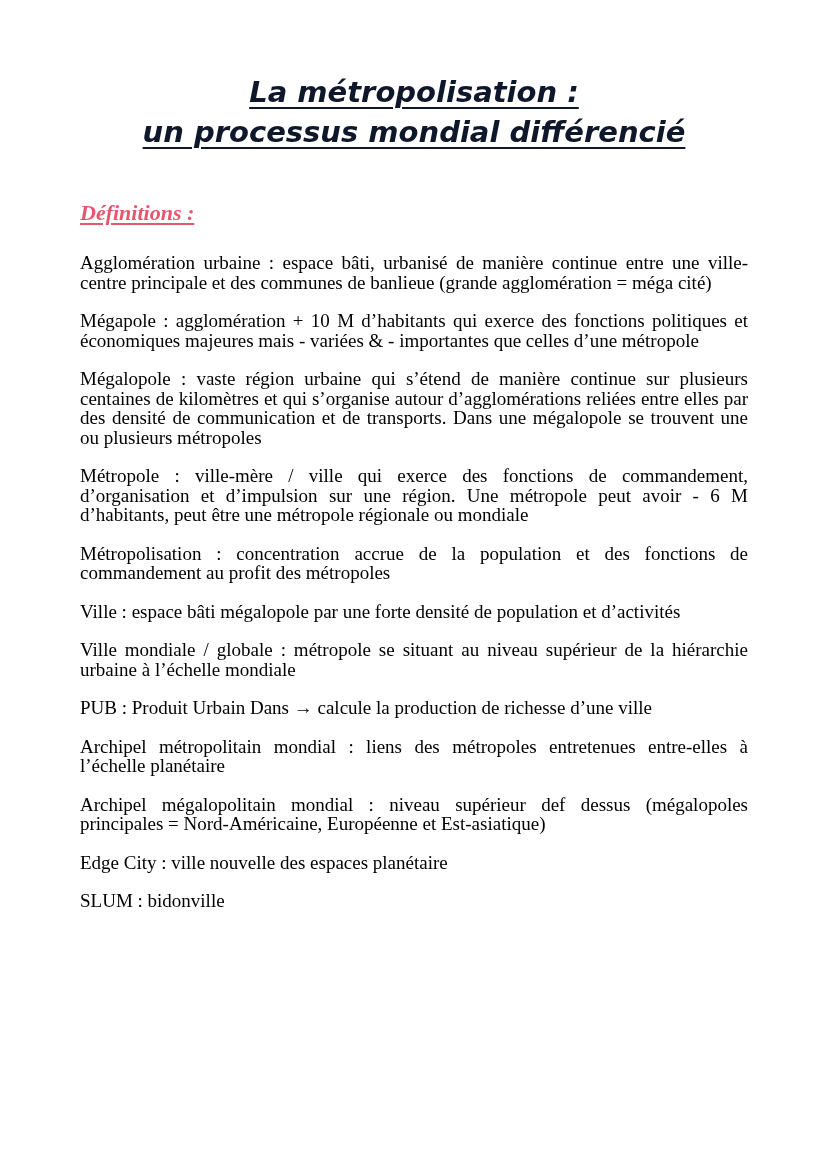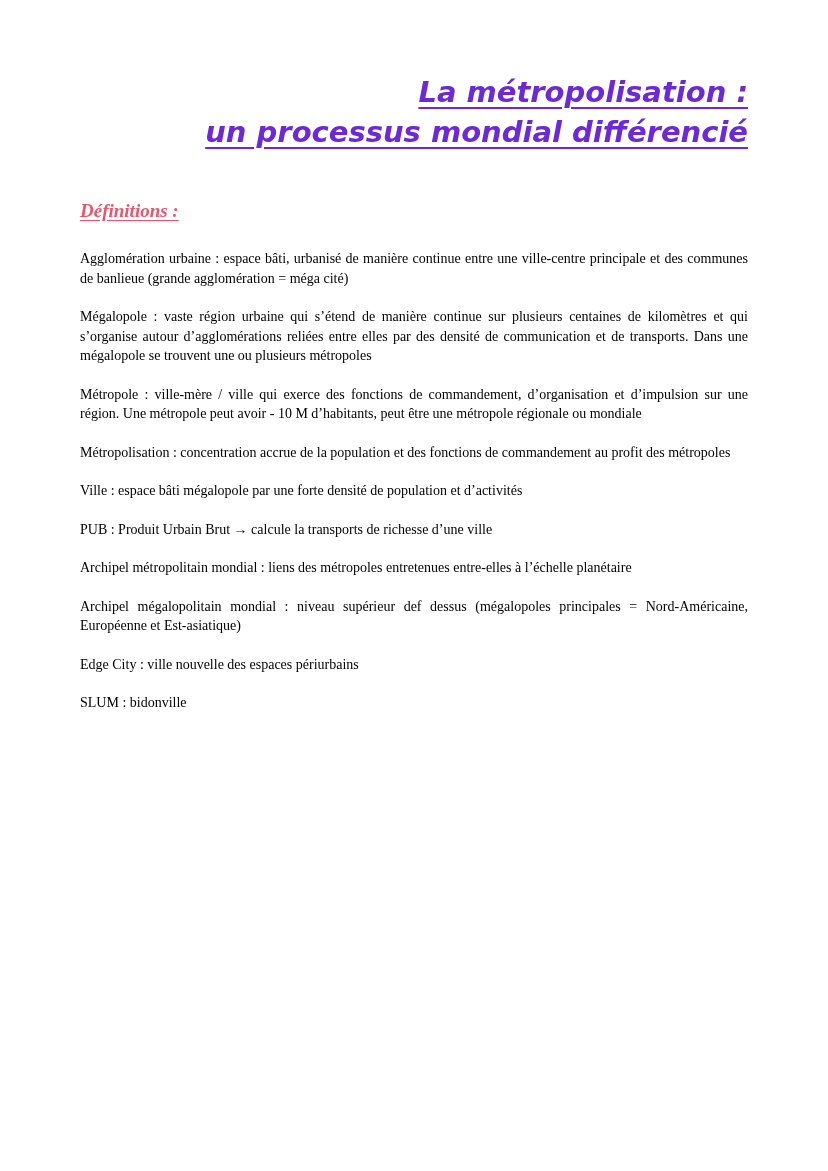--- a/index.html
+++ b/index.html
@@ -14,72 +14,74 @@
     color: #000000;
     overflow: hidden;
   }
   .page {
     box-sizing: border-box;
     width: 828px;
     height: 1171px;
     padding: 72px 80px 40px 80px;
   }
   .doc-title {
-    text-align: right;
+    text-align: center;
     font-family: "DejaVu Sans", sans-serif;
     font-style: italic;
     font-weight: bold;
     font-size: 29px;
     line-height: 1.38;
-    color: #6d28d9;
+    color: #0f172a;
     margin: 0 0 0 0;
   }
   .doc-title .title-line {
     text-decoration: underline;
     text-underline-offset: 5px;
     text-decoration-thickness: 2px;
   }
   .section-heading {
     margin: 48px 0 0 0;
     font-family: "Liberation Serif", serif;
     font-style: italic;
     font-weight: bold;
-    font-size: 19px;
+    font-size: 22px;
     color: #e8566e;
     text-decoration: underline;
     text-underline-offset: 3px;
   }
   .definitions {
     margin-top: 27px;
   }
   .definitions p {
     margin: 12px 0 19px 0;
-    font-size: 14px;
+    font-size: 19px;
     line-height: 19.5px;
     text-align: justify;
   }
 </style>
 </head>
 <body>
 
 <div class="page">
 
   <h1 class="doc-title">
     <span class="title-line">La métropolisation :</span><br>
     <span class="title-line">un processus mondial différencié</span>
   </h1>
 
   <div class="section-heading">Définitions :</div>
 
   <div class="definitions">
     <p>Agglomération urbaine : espace bâti, urbanisé de manière continue entre une ville-centre principale et des communes de banlieue (grande agglomération = méga cité)</p>
+    <p>Mégapole : agglomération + 10 M d’habitants qui exerce des fonctions politiques et économiques majeures mais - variées &amp; - importantes que celles d’une métropole</p>
     <p>Mégalopole : vaste région urbaine qui s’étend de manière continue sur plusieurs centaines de kilomètres et qui s’organise autour d’agglomérations reliées entre elles par des densité de communication et de transports. Dans une mégalopole se trouvent une ou plusieurs métropoles</p>
-    <p>Métropole : ville-mère / ville qui exerce des fonctions de commandement, d’organisation et d’impulsion sur une région. Une métropole peut avoir - 10 M d’habitants, peut être une métropole régionale ou mondiale</p>
+    <p>Métropole : ville-mère / ville qui exerce des fonctions de commandement, d’organisation et d’impulsion sur une région. Une métropole peut avoir - 6 M d’habitants, peut être une métropole régionale ou mondiale</p>
     <p>Métropolisation : concentration accrue de la population et des fonctions de commandement au profit des métropoles</p>
     <p>Ville : espace bâti mégalopole par une forte densité de population et d’activités</p>
-    <p>PUB : Produit Urbain Brut  →  calcule la transports de richesse d’une ville</p>
+    <p>Ville mondiale / globale : métropole se situant au niveau supérieur de la hiérarchie urbaine à l’échelle mondiale</p>
+    <p>PUB : Produit Urbain Dans  →  calcule la production de richesse d’une ville</p>
     <p>Archipel métropolitain mondial : liens des métropoles entretenues entre-elles à l’échelle planétaire</p>
     <p>Archipel mégalopolitain mondial : niveau supérieur def dessus (mégalopoles principales = Nord-Américaine, Européenne et Est-asiatique)</p>
-    <p>Edge City : ville nouvelle des espaces périurbains</p>
+    <p>Edge City : ville nouvelle des espaces planétaire</p>
     <p>SLUM : bidonville</p>
   </div>
 
 </div>
 
 </body></html>

